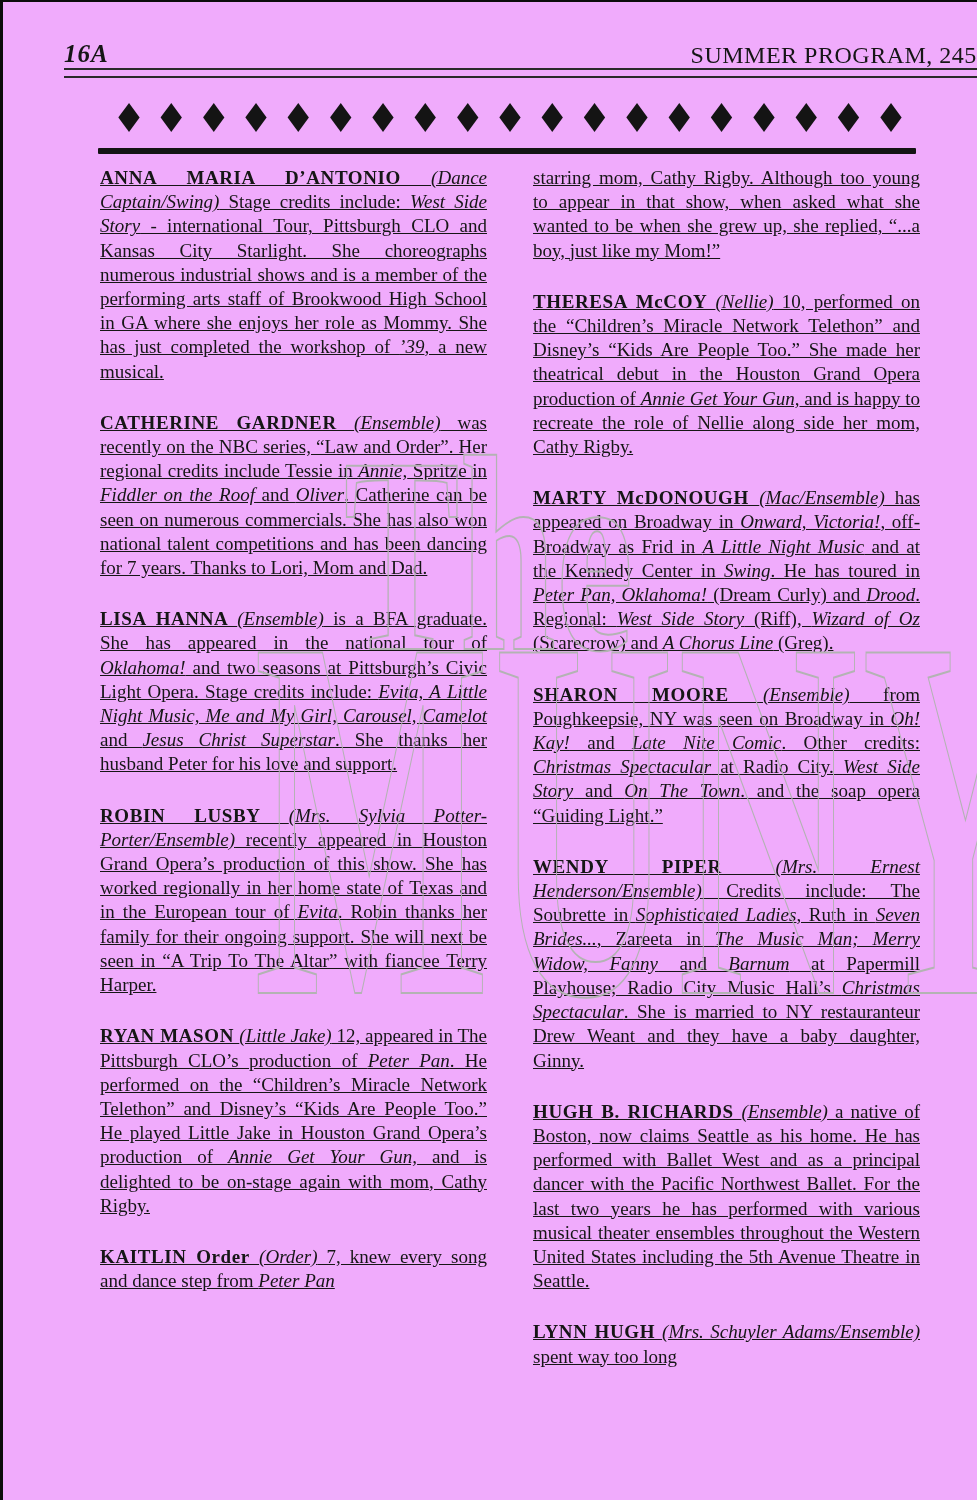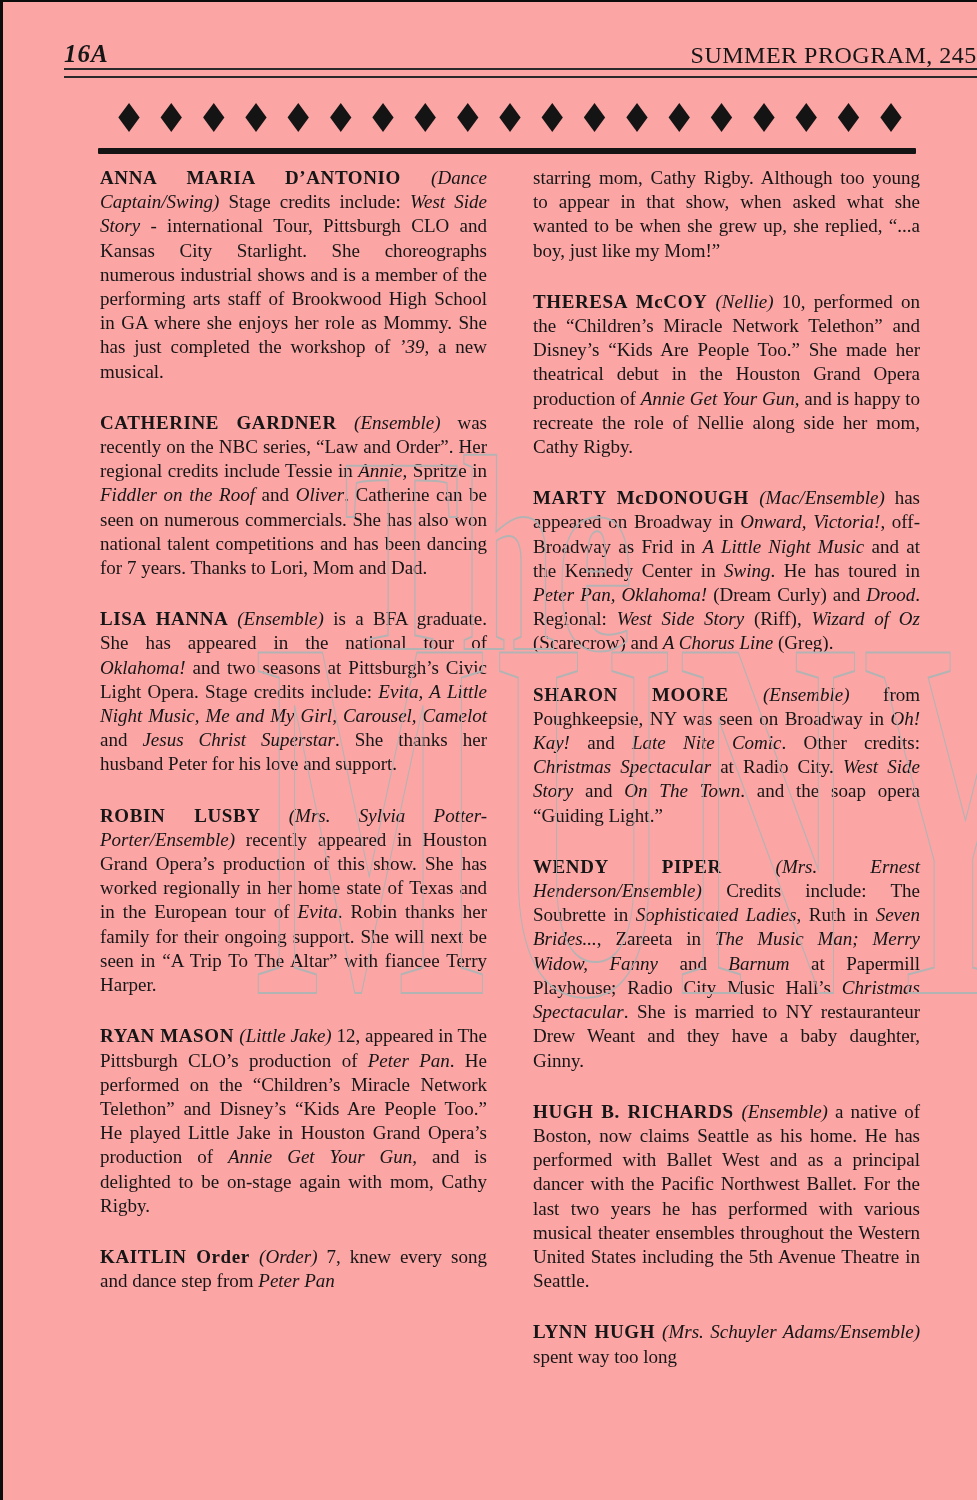--- a/index.html
+++ b/index.html
@@ -1,18 +1,18 @@
 <!DOCTYPE html>
 <html><head>
 <meta charset="utf-8">
 <style>
   html,body{margin:0;padding:0;background:#e8e8e6;}
   .page{
     position:relative;width:977px;height:1500px;margin:0 auto;
-    background:#fca5a5;overflow:hidden;
+    background:#f0abfc;overflow:hidden;
     font-family:"Liberation Serif","DejaVu Serif",serif;color:#161616;
   }
   
   .edge-left{position:absolute;left:0;top:0;width:3px;height:100%;background:#0c0c0c;}
   .edge-top{position:absolute;left:0;top:0;width:100%;height:2px;background:#0c0c0c;}
   
   .page-num{position:absolute;left:64px;top:40px;font-size:25px;font-style:italic;font-weight:600;letter-spacing:1px;}
   .header-title{position:absolute;right:-7px;top:42px;font-size:24px;letter-spacing:.5px;white-space:nowrap;}
   .rule{position:absolute;left:64px;right:0;height:2px;background:#2a2a2a;}
   .rule.r1{top:68px;}
@@ -31,21 +31,21 @@
     pointer-events:none;font-weight:700;color:transparent;
     -webkit-text-stroke:2px #b3b3b3;user-select:none;
   }
   .wm-line1{font-size:280px;line-height:.75;transform:scaleX(.62);transform-origin:center;}
   .wm-line2{font-size:520px;line-height:.78;letter-spacing:8px;margin-top:-45px;transform:scaleX(.48);transform-origin:center;}
   
   .columns{
     position:absolute;top:166px;left:100px;width:820px;
     display:flex;gap:46px;z-index:2;
   }
-  .col{width:387px;font-size:19px;line-height:24.2px;text-align:justify;}
+  .col{width:387px;font-size:19px;line-height:24.2px;text-align:justify;text-decoration:underline;}
   .bio{margin:0 0 27px 0;}
   .seg-b{font-weight:700;letter-spacing:.6px;}
   .seg-i{font-style:italic;}
 </style>
 </head>
 <body>
 
 <div class="page">
   <div class="edge-left"></div>
   <div class="edge-top"></div>

